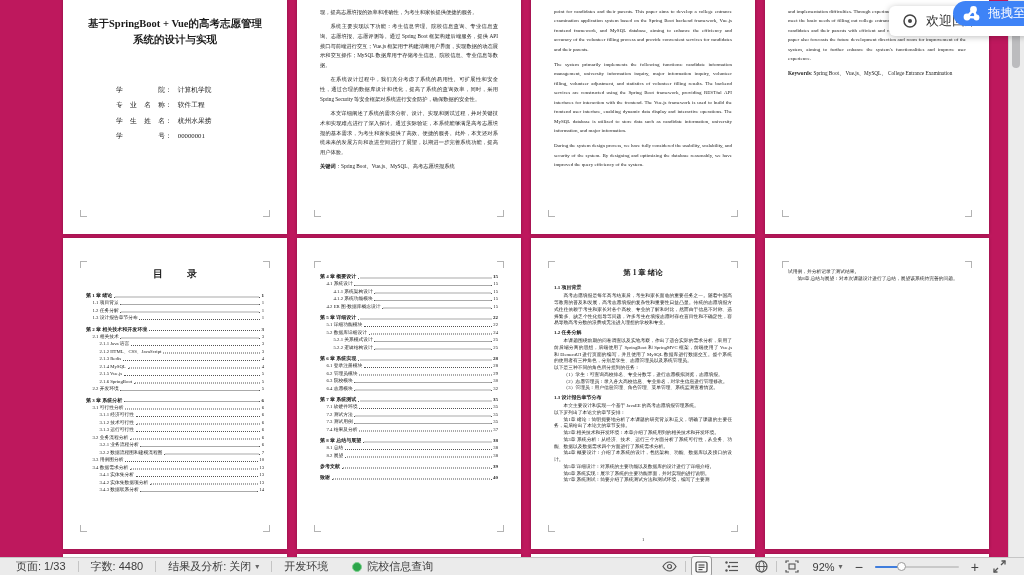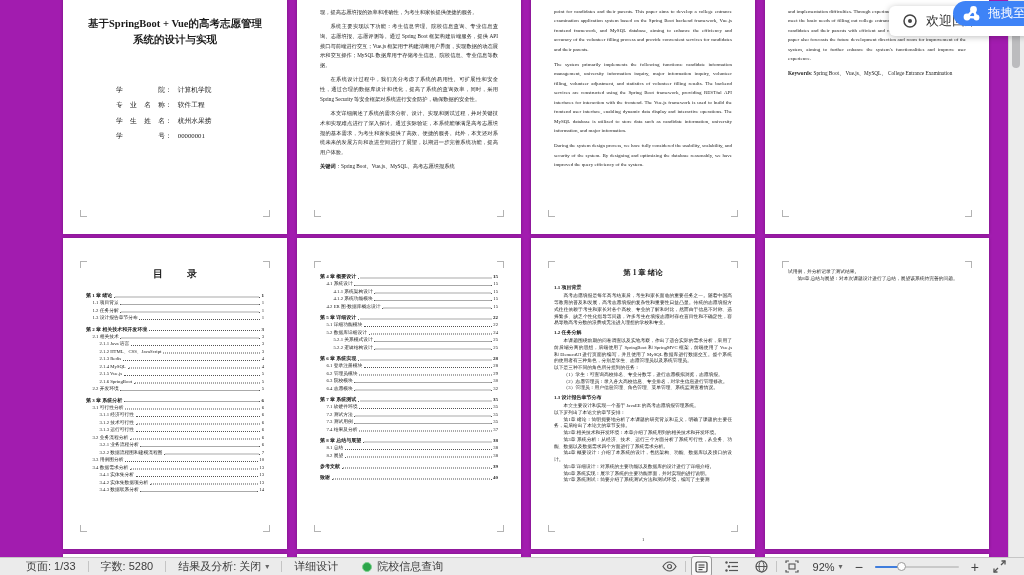--- a/index.html
+++ b/index.html
@@ -1,17 +1,17 @@
 <!DOCTYPE html>
 <html><head>
 <meta charset="utf-8">
 <style>
   html,body{margin:0;padding:0;}
   body{width:1024px;height:575px;overflow:hidden;font-family:"Liberation Sans",sans-serif;background:#d5d5d6;}
-  .doc-area{position:absolute;left:0;top:0;width:1024px;height:557px;background:#a21caf;overflow:hidden;}
+  .doc-area{position:absolute;left:0;top:0;width:1024px;height:557px;background:#be185d;overflow:hidden;}
   .page{position:absolute;width:224px;height:311px;background:#fff;box-shadow:0 0 3px rgba(0,0,0,.28);overflow:hidden;}
   .page-inner{position:absolute;left:0;top:0;width:448px;height:622px;transform:scale(.5);transform-origin:0 0;font-family:"Liberation Serif",serif;color:#1a1a1a;}
   .content{position:absolute;inset:0;padding:0 46px;}
   
   .p0 .content{padding-top:186px;}
   .p1 .content{padding-top:168px;}
   .p2 .content{padding-top:166px;}
   .p3 .content{padding-top:166px;}
   .p4 .content{padding-top:58px;}
   .p5 .content{padding-top:62px;}
@@ -47,21 +47,21 @@
   .body,.bodyn{font-size:9.5px;line-height:13.5px;text-align:justify;}
   .body{text-indent:2em;}
   .pagenum{position:absolute;left:0;right:0;bottom:14px;text-align:center;font-size:9px;}
   
   .welcome-popup{position:absolute;left:889px;top:6px;width:140px;height:30px;background:#fff;border-radius:6px;box-shadow:0 1px 6px rgba(0,0,0,.25);display:flex;align-items:center;gap:8px;padding-left:13px;box-sizing:border-box;z-index:5;font-family:"Liberation Sans",sans-serif;font-size:13px;color:#333;}
   .drag-badge{position:absolute;left:953px;top:1px;width:120px;height:25px;background:#3e83f7;border-radius:13px;display:flex;align-items:center;gap:7px;padding-left:9px;box-sizing:border-box;z-index:6;color:#fff;font-size:12.5px;font-family:"Liberation Sans",sans-serif;}
   
   .v-scroll{position:absolute;right:0;top:0;width:15px;height:557px;background:#ececec;border-left:1px solid #d2d2d2;z-index:4;}
   .v-thumb{position:absolute;left:3px;top:4px;width:8px;height:64px;background:#bcbcbe;border-radius:4px;}
   
-  .status-bar{position:absolute;left:0;top:557px;width:1024px;height:18px;background:#ebebeb;border-top:1px solid #c6c6c6;display:flex;align-items:center;justify-content:space-between;font-size:11px;color:#3c3c3c;box-sizing:border-box;padding:0 10px 0 14px;font-family:"Liberation Sans",sans-serif;z-index:7;}
+  .status-bar{position:absolute;left:0;top:557px;width:1024px;height:18px;background:#ebebeb;border-top:1px solid #c6c6c6;display:flex;align-items:center;justify-content:space-between;font-size:11px;color:#3c3c3c;box-sizing:border-box;padding:0 10px 0 4px;font-family:"Liberation Sans",sans-serif;z-index:7;}
   .sb-left,.sb-right{display:flex;align-items:center;height:100%;}
   .sb-item{display:flex;align-items:center;padding:0 12px;height:100%;cursor:default;}
   .sb-div{width:1px;height:11px;background:#c4c4c4;}
   .green-dot{width:8px;height:8px;border-radius:50%;background:#2cA54a;border:1.5px solid #7fd191;box-sizing:content-box;margin-right:5px;}
   .chev{margin-left:4px;font-size:8px;color:#666;}
   .sb-icon{display:flex;align-items:center;justify-content:center;padding:0 8px;height:100%;}
   .sb-icon svg{display:block;}
   .layout-sel{border:1px solid #9a9a9a;border-radius:3px;background:#f7f7f7;padding:1px 3px;margin:0 5px;}
   .zoom-slider{position:relative;width:84px;height:14px;margin:0 6px;}
   .zs-track{position:absolute;left:0;right:0;top:6px;height:2px;background:#c9c9c9;border-radius:1px;}
@@ -485,30 +485,30 @@
     </div>
 </div>
 
 <div class="status-bar">
   <div class="sb-left">
     <div class="sb-item">
         <span>页面: 1/33</span>
       </div>
     <div class="sb-div"></div>
     <div class="sb-item">
-        <span>字数: 5280</span>
+        <span>字数: 4480</span>
       </div>
     <div class="sb-div"></div>
     <div class="sb-item">
         <span>结果及分析: 关闭</span>
         <span class="chev">▾</span>
       </div>
     <div class="sb-div"></div>
     <div class="sb-item">
-        <span>详细设计</span>
+        <span>开发环境</span>
       </div>
     <div class="sb-item">
         <span class="green-dot"></span>
         <span>院校信息查询</span>
       </div>
   </div>
   <div class="sb-right">
     <div class="sb-icon">
         <svg width="15" height="11" viewBox="0 0 15 11">
           <path d="M1 5.5 C3 2 5.2 1 7.5 1 C9.8 1 12 2 14 5.5 C12 9 9.8 10 7.5 10 C5.2 10 3 9 1 5.5 Z" fill="none" stroke="#555" stroke-width="1.2"></path>

